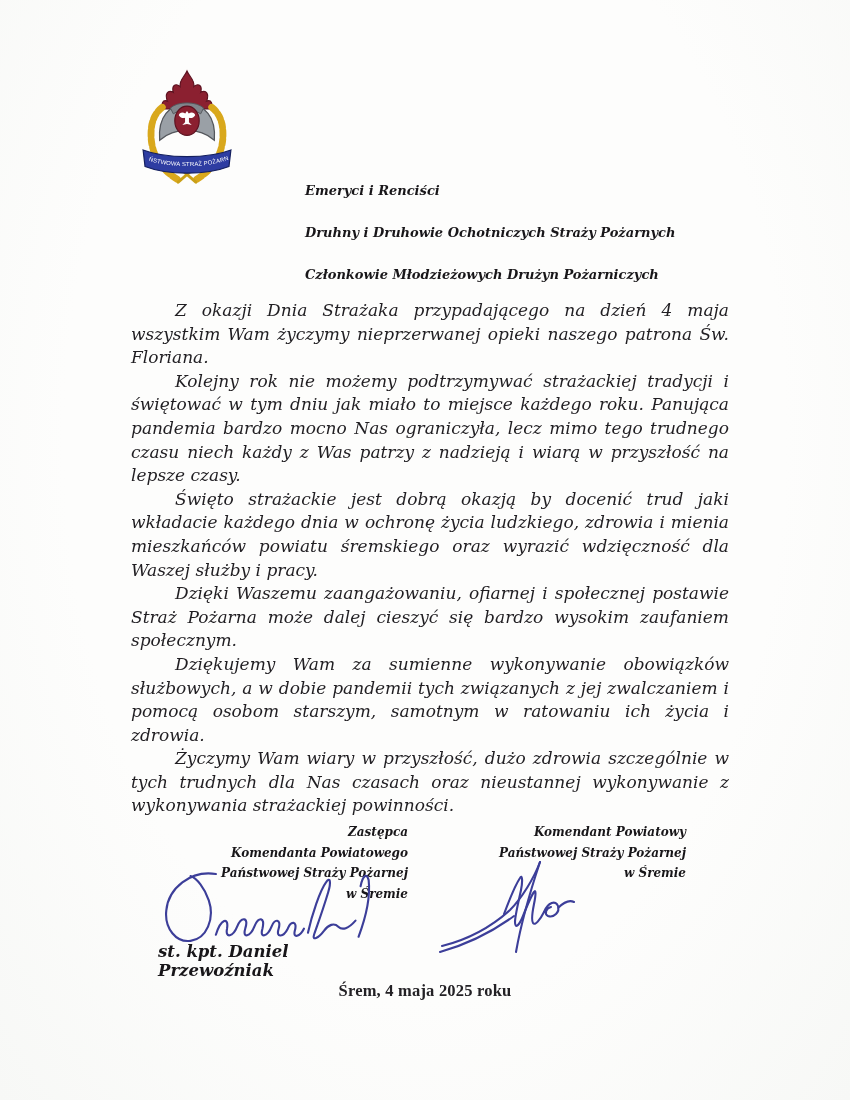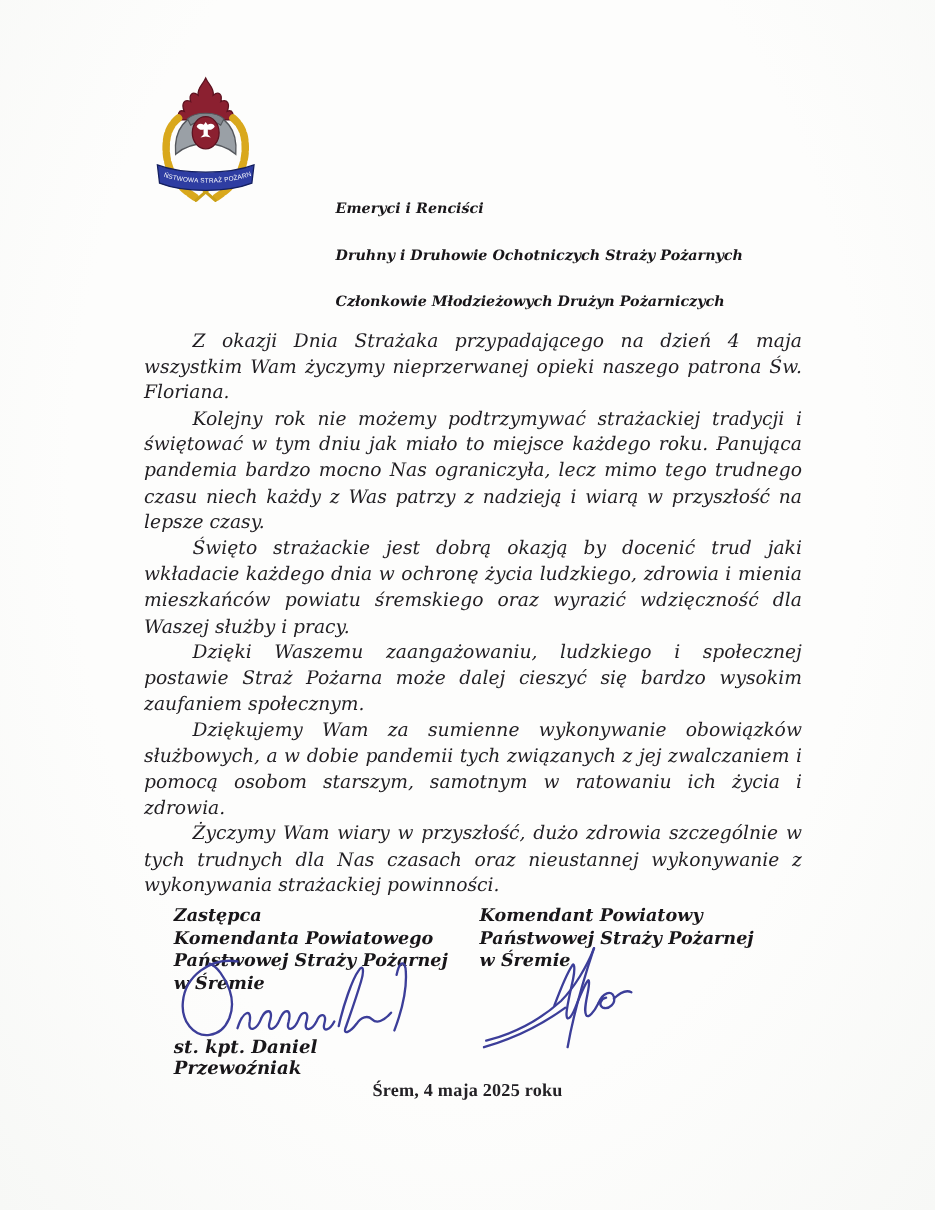--- a/index.html
+++ b/index.html
@@ -27,21 +27,21 @@
     text-align:justify; color:#201e22;
   }
   .body-text p { text-indent:44px; }
   .closing {
     position:absolute; left:131px; top:780px; width:598px;
     text-align:center; font-style:italic; font-size:17.5px; color:#201e22;
   }
   .sig-title {
     position:absolute; top:822px;
     font-weight:bold; font-style:italic;
-    font-size:16px; line-height:20.5px; text-align:left;
+    font-size:12px; line-height:20.5px; text-align:right;
     white-space:pre-line; color:#181619;
   }
   .sig-title.left  { left:158px; width:250px; }
   .sig-title.right { left:436px; width:250px; }
   .sig-name {
     position:absolute; top:942px;
     font-weight:bold; font-style:italic;
     font-size:16.5px; text-align:left; color:#181619;
   }
   .sig-name.left  { left:158px; width:250px; }
@@ -85,21 +85,21 @@
   <div class="recipients">
     <div>Emeryci i Renciści</div>
     <div>Druhny i Druhowie Ochotniczych Straży Pożarnych</div>
     <div>Członkowie Młodzieżowych Drużyn Pożarniczych</div>
   </div>
 
   <div class="body-text">
     <p>Z okazji Dnia Strażaka przypadającego na dzień 4 maja wszystkim Wam życzymy nieprzerwanej opieki naszego patrona Św. Floriana.</p>
     <p>Kolejny rok nie możemy podtrzymywać strażackiej tradycji i świętować w tym dniu jak miało to miejsce każdego roku. Panująca pandemia bardzo mocno Nas ograniczyła, lecz mimo tego trudnego czasu niech każdy z Was patrzy z nadzieją i wiarą w przyszłość na lepsze czasy.</p>
     <p>Święto strażackie jest dobrą okazją by docenić trud jaki wkładacie każdego dnia w ochronę życia ludzkiego, zdrowia i mienia mieszkańców powiatu śremskiego oraz wyrazić wdzięczność dla Waszej służby i pracy.</p>
-    <p>Dzięki Waszemu zaangażowaniu, ludzkiego i społecznej postawie Straż Pożarna może dalej cieszyć się bardzo wysokim zaufaniem społecznym.</p>
+    <p>Dzięki Waszemu zaangażowaniu, ofiarnej i społecznej postawie Straż Pożarna może dalej cieszyć się bardzo wysokim zaufaniem społecznym.</p>
     <p>Dziękujemy Wam za sumienne wykonywanie obowiązków służbowych, a w dobie pandemii tych związanych z jej zwalczaniem i pomocą osobom starszym, samotnym w ratowaniu ich życia i zdrowia.</p>
     <p>Życzymy Wam wiary w przyszłość, dużo zdrowia szczególnie w tych trudnych dla Nas czasach oraz nieustannej wykonywanie z wykonywania strażackiej powinności.</p>
   </div>
 
 
   <div class="sig-title left">Zastępca
 Komendanta Powiatowego
 Państwowej Straży Pożarnej
 w Śremie</div>
   <div class="sig-title right">Komendant Powiatowy

